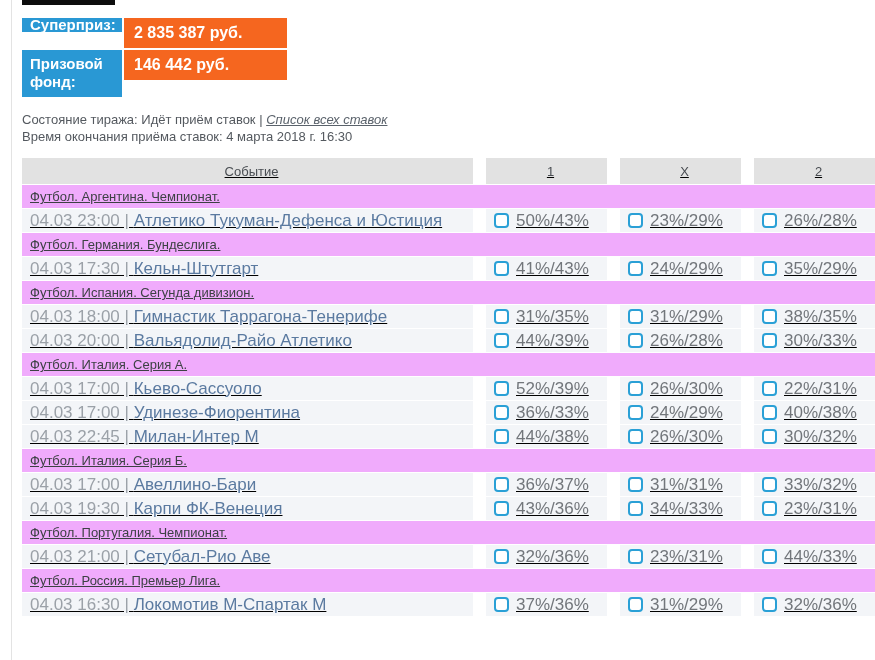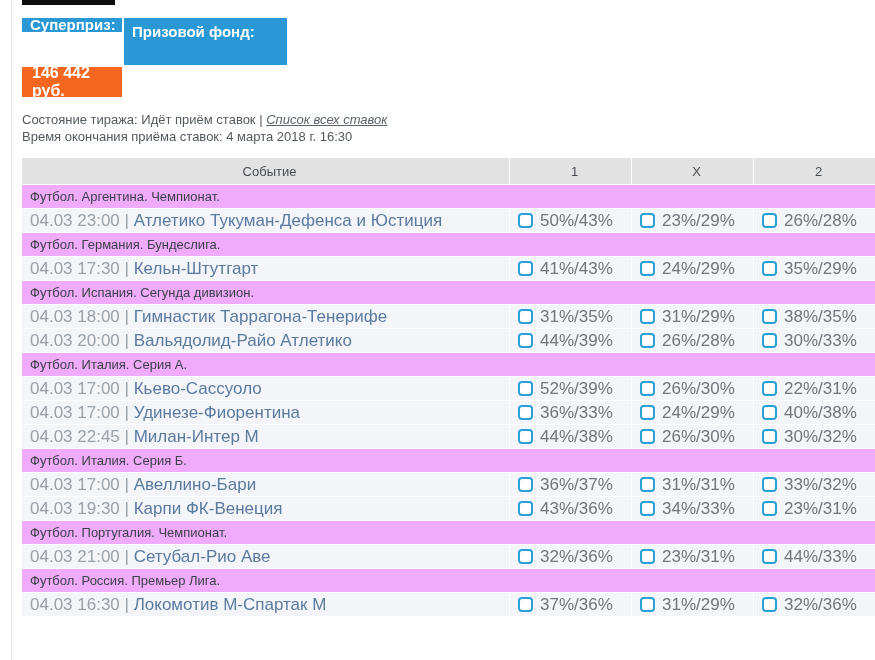--- a/index.html
+++ b/index.html
@@ -25,21 +25,21 @@
 
   
   .instruction-row { margin-top: 23px; display: flex; align-items: center; justify-content: space-between; }
   .instruction { font-size: 14px; color: #42474c; }
   .random-btn { background: #44a348; color: #fff; font-weight: bold; font-size: 14px;
     border: none; border-radius: 15px; height: 29px; padding: 0 37px; margin-right: 15px; cursor: pointer;
     font-family: "Liberation Sans", sans-serif; }
 
   
   .events-table { margin-top: 13px; }
-  .row { display: flex; gap: 1px; margin-bottom: 1px; }
+  .row { display: flex; gap: 13px; margin-bottom: 1px; text-decoration: underline; }
   .row .cell { display: flex; align-items: center; }
   .row.header .cell { background: #e2e2e2; height: 26px; justify-content: center;
     font-size: 13px; color: #494d52; }
   .cell.title { flex: 1; padding-left: 8px; }
   .cell.out { width: 121px; padding-left: 8px; }
   .row.section { background: #f0abfc; height: 23px; align-items: center; padding-left: 8px;
     font-size: 13px; color: #3d4144; }
   .row.event .cell { background: #f3f5f8; height: 23px; font-size: 17px; text-align: right; }
   .row.event .date { color: #9ba1a8; white-space: pre; }
   .row.event .match { color: #5b7aa0; text-decoration: none; cursor: pointer; }
@@ -50,20 +50,21 @@
 </head>
 <body>
 
 <div class="page-edge"></div>
 <div class="top-tab"></div>
 
 <div class="content">
 
   <div class="prize-grid">
     <div class="prize-label first">Суперприз:</div>
+    <div class="prize-value">2 835 387 руб.</div>
     <div class="prize-label tall">Призовой фонд:</div>
     <div class="prize-value second">146 442 руб.</div>
   </div>
 
   <div class="status">
     <div><span>Состояние тиража: Идёт приём ставок | </span><a>Список всех ставок</a></div>
     <div>Время окончания приёма ставок: 4 марта 2018 г. 16:30</div>
   </div>
 
 

